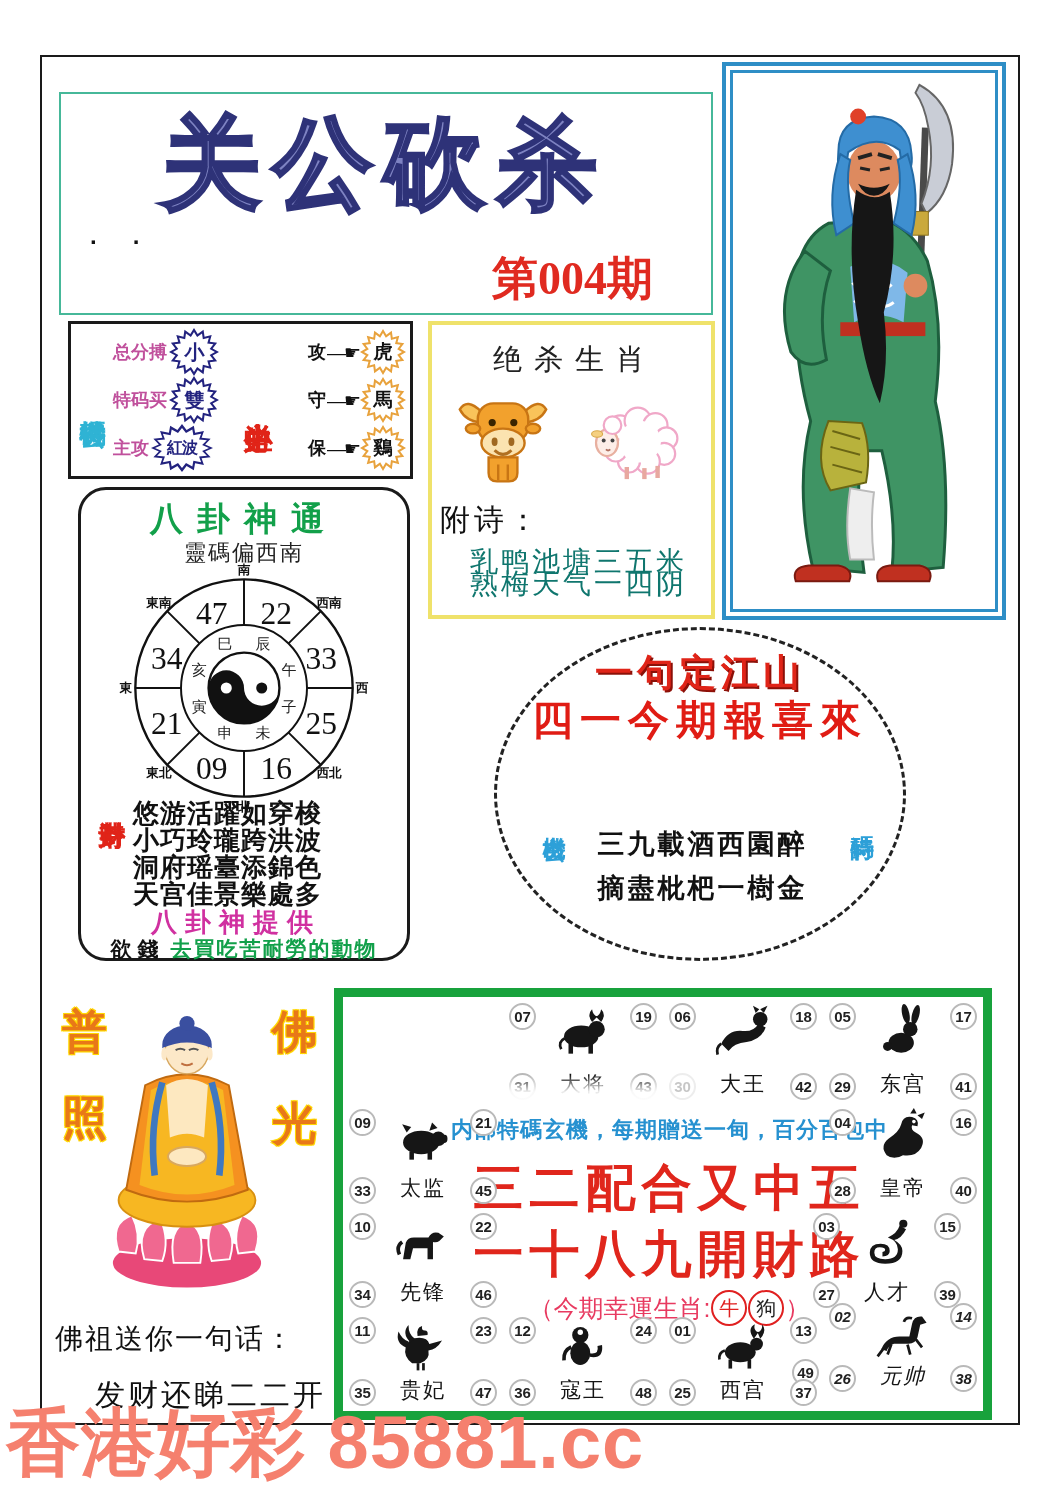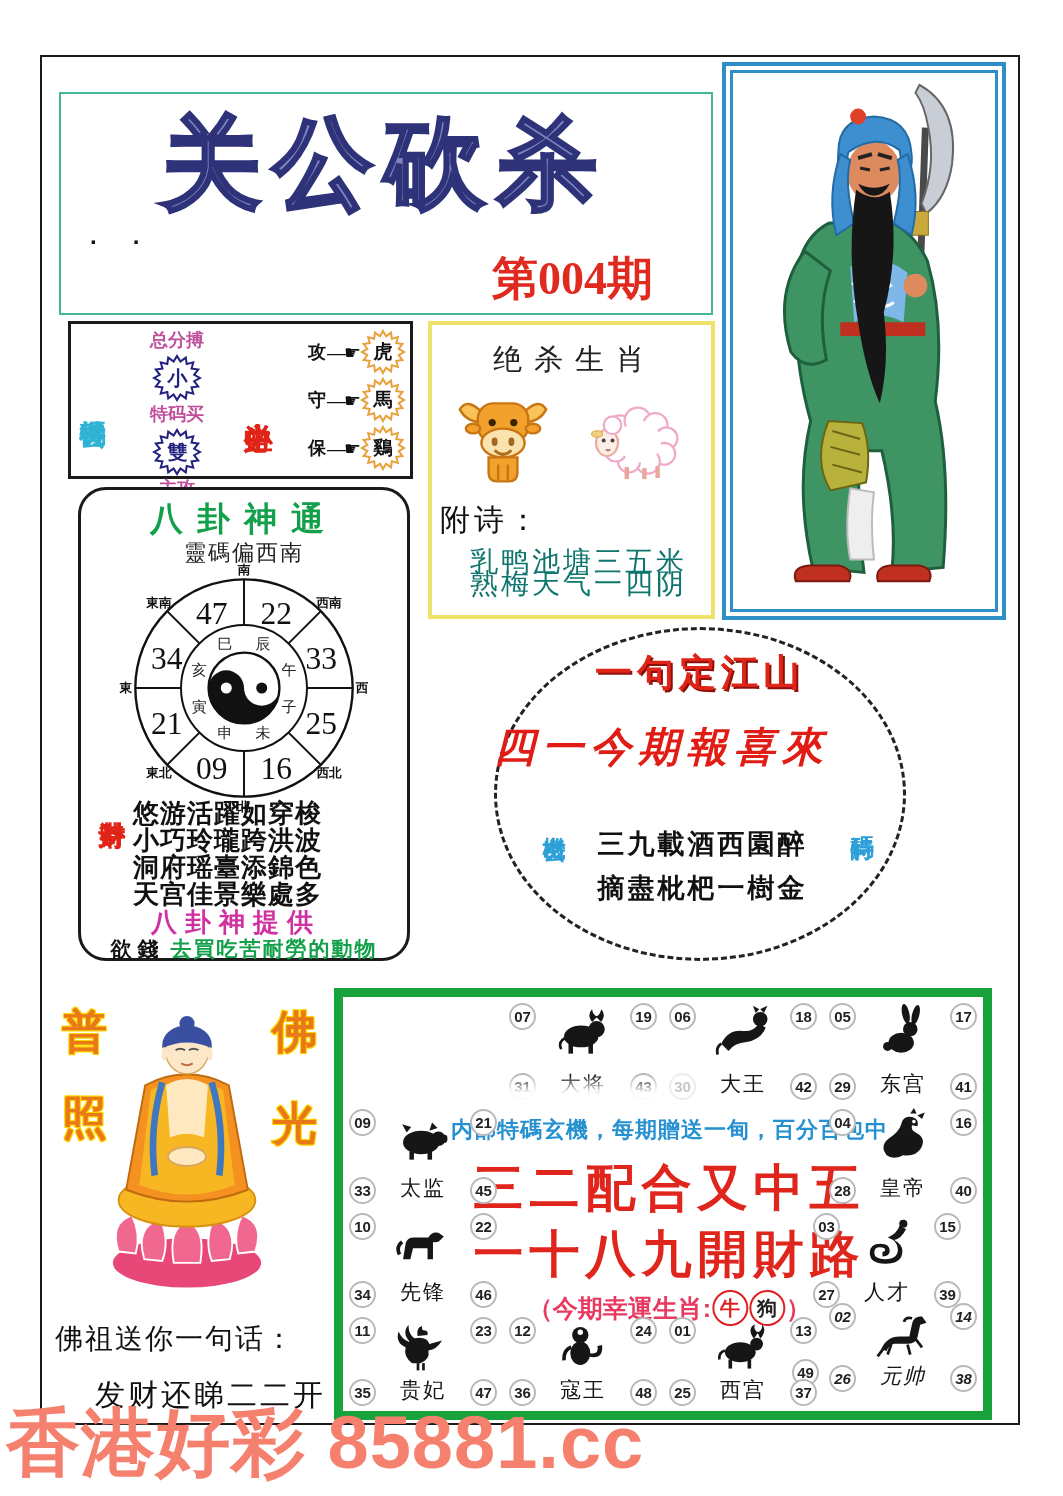--- a/index.html
+++ b/index.html
@@ -22,21 +22,21 @@
   
   .guan-frame{left:722px;top:62px;width:284px;height:558px;border:4px solid #2e8ec6;background:#fff;padding:4px;box-sizing:border-box;}
   .guan-inner{width:100%;height:100%;border:3px solid #2e8ec6;box-sizing:border-box;overflow:hidden;background:#fff;}
 
   
   .tema-box{left:68px;top:321px;width:345px;height:158px;border:3px solid #1a1a1a;background:#fff;
             display:flex;align-items:stretch;box-sizing:border-box;padding:4px 2px;}
   .tema-side{width:40px;display:flex;align-items:center;justify-content:center;
              font-size:26px;font-weight:bold;color:#2fb3d4;line-height:1.18;}
   .tema-mid{width:128px;display:flex;flex-direction:column;justify-content:space-around;}
-  .tema-row{display:flex;align-items:center;gap:2px;flex-direction:column;}
+  .tema-row{display:flex;align-items:center;gap:2px;}
   .tema-label{font-size:18px;font-weight:bold;color:#c0509c;white-space:nowrap;}
   .bizhong{width:34px;display:flex;align-items:center;justify-content:center;
            font-size:29px;font-weight:bold;color:#e02418;line-height:1.22;}
   .tema-right{flex:1;display:flex;flex-direction:column;justify-content:space-around;}
   .atk-row{display:flex;align-items:center;justify-content:flex-end;gap:1px;padding-right:2px;}
   .atk-label{font-size:18px;font-weight:bold;color:#111;}
   .atk-hand{font-size:19px;color:#111;letter-spacing:-2px;}
 
   .burst{position:relative;display:flex;align-items:center;justify-content:center;
          clip-path:polygon(50% 0%,57.4% 12.7%,69.1% 3.8%,71.1% 18.4%,85.4% 14.6%,81.6% 28.9%,96.2% 30.9%,87.3% 42.6%,100% 50%,87.3% 57.4%,96.2% 69.1%,81.6% 71.1%,85.4% 85.4%,71.1% 81.6%,69.1% 96.2%,57.4% 87.3%,50% 100%,42.6% 87.3%,30.9% 96.2%,28.9% 81.6%,14.6% 85.4%,18.4% 71.1%,3.8% 69.1%,12.7% 57.4%,0% 50%,12.7% 42.6%,3.8% 30.9%,18.4% 28.9%,14.6% 14.6%,28.9% 18.4%,30.9% 3.8%,42.6% 12.7%);}
@@ -75,22 +75,22 @@
   .provider{left:78px;top:905px;width:316px;text-align:center;font-size:26px;font-weight:bold;
             color:#d030a0;letter-spacing:8px;white-space:nowrap;}
   .yuqian{left:78px;top:935px;width:332px;text-align:center;font-size:21px;font-weight:bold;white-space:nowrap;}
   .yuqian .yl{color:#111;letter-spacing:6px;margin-right:6px;}
   .yuqian .yt{color:#12a04a;letter-spacing:2px;}
 
   
   .oval-box{left:494px;top:627px;width:412px;height:334px;border:3px dashed #222;border-radius:50%;box-sizing:border-box;background:#fff;}
   .oval-title{left:494px;top:648px;width:412px;text-align:center;font-size:37px;font-weight:bold;
               color:#e02418;letter-spacing:5px;text-shadow:2px 2px 0 #8c1008;white-space:nowrap;}
-  .oval-main{left:494px;top:720px;width:412px;text-align:left;font-size:41px;color:#e01c14;
-             font-family:"Liberation Serif",serif;font-weight:600;letter-spacing:7px;white-space:nowrap;font-style:italic;}
+  .oval-main{left:494px;top:693px;width:412px;text-align:center;font-size:41px;color:#e01c14;
+             font-family:"Liberation Serif",serif;font-weight:600;letter-spacing:7px;white-space:nowrap;}
   .oval-left{left:540px;top:818px;font-size:23px;font-weight:bold;color:#2da0d8;line-height:1.25;}
   .oval-right{left:848px;top:818px;font-size:23px;font-weight:bold;color:#2da0d8;line-height:1.25;}
   .oval-poem{left:575px;top:822px;width:255px;text-align:center;font-size:27px;font-weight:bold;color:#111;
              line-height:44px;letter-spacing:3px;font-family:"Liberation Serif",serif;white-space:nowrap;}
 
   
   .bud-ch{font-size:45px;font-weight:bold;color:#e87818;
           text-shadow:0 0 2px #ffd700,1px 1px 0 #ffd700,-1px -1px 0 #ffd700,1px -1px 0 #ffd700,-1px 1px 0 #ffd700;}
   .bud-line1{left:55px;top:1320px;font-size:28px;color:#111;letter-spacing:2px;font-family:"Liberation Serif",serif;}
   .bud-line2{left:95px;top:1375px;font-size:30px;color:#111;letter-spacing:3px;font-family:"Liberation Serif",serif;}
@@ -109,21 +109,21 @@
   .card .ttl{position:absolute;bottom:5px;left:50%;transform:translateX(-50%);font-size:21px;color:#151515;
              letter-spacing:2px;white-space:nowrap;}
   .card.fadeb::after{content:"";position:absolute;left:0;right:0;bottom:-2px;height:30px;
              background:linear-gradient(180deg,rgba(255,255,255,0),rgba(255,255,255,.9) 55%,#fff);}
   .card.fadebl .num.bl{opacity:.25;}
   .gb-notice{position:absolute;top:118px;left:51%;transform:translateX(-50%);color:#2691d0;font-size:22px;
              font-weight:bold;white-space:nowrap;letter-spacing:1px;}
   .gb-red{position:absolute;left:51%;transform:translateX(-50%);font-size:50px;font-weight:bold;color:#e0261c;
           font-family:"Liberation Serif",serif;letter-spacing:6px;white-space:nowrap;}
   .gb-red1{top:158px;} .gb-red2{top:224px;}
-  .gb-lucky{position:absolute;top:293px;left:51%;transform:translateX(-50%);font-size:25px;font-weight:bold;
+  .gb-lucky{position:absolute;top:293px;left:51%;transform:translateX(-50%);font-size:25px;font-weight:normal;
             color:#e83a60;white-space:nowrap;display:flex;align-items:center;gap:1px;}
   .lucky-circ{display:inline-flex;align-items:center;justify-content:center;width:32px;height:32px;
               border:2px solid #e02020;border-radius:50%;font-size:20px;color:#e02020;}
   .lucky-circ.dark{color:#222;}
 
   
   .footer{left:6px;top:1394px;font-size:74px;font-weight:800;color:#f5806e;white-space:nowrap;z-index:6;
           letter-spacing:1px;}
 </style>
 </head>

